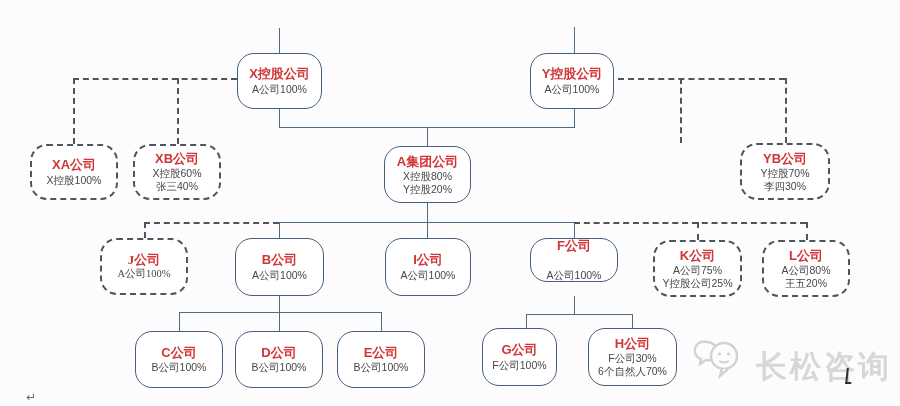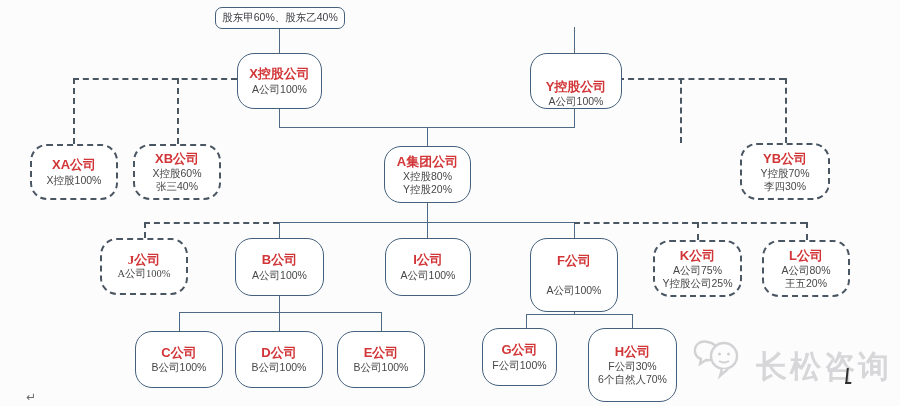--- a/index.html
+++ b/index.html
@@ -82,28 +82,25 @@
     <div class="conn v dashed" style="left: 73px; top: 78px; height: 66px;"></div>
     <div class="conn v dashed" style="left: 177px; top: 78px; height: 66px;"></div>
     <div class="conn h dashed" style="left: 618px; top: 78px; width: 167px;"></div>
     <div class="conn v dashed" style="left: 680px; top: 78px; height: 65px;"></div>
     <div class="conn v dashed" style="left: 785px; top: 78px; height: 65px;"></div>
     <div class="conn h dashed" style="left: 144px; top: 222px; width: 135px;"></div>
     <div class="conn v dashed" style="left: 144px; top: 222px; height: 16px;"></div>
     <div class="conn h dashed" style="left: 574px; top: 222px; width: 232px;"></div>
     <div class="conn v dashed" style="left: 697px; top: 222px; height: 18px;"></div>
     <div class="conn v dashed" style="left: 806px; top: 222px; height: 18px;"></div>
-    <div class="node label solid" style="left: 215px; top: 7px; width: 130px; height: 22px;">
-      <div class="title">股东甲60%、股东乙40%</div>
-    </div>
     <div class="node company solid" style="left: 237px; top: 53px; width: 85px; height: 56px;">
       <div class="title">X控股公司</div>
       <div class="sub">A公司100%</div>
     </div>
-    <div class="node company solid" style="left: 530px; top: 53px; width: 92px; height: 56px; justify-content: flex-end;">
+    <div class="node company solid" style="left: 530px; top: 53px; width: 84px; height: 56px;">
       <div class="title">Y控股公司</div>
       <div class="sub">A公司100%</div>
     </div>
     <div class="node company dashed" style="left: 30px; top: 144px; width: 88px; height: 56px;">
       <div class="title">XA公司</div>
       <div class="sub">X控股100%</div>
     </div>
     <div class="node company dashed" style="left: 133px; top: 144px; width: 88px; height: 56px;">
       <div class="title">XB公司</div>
       <div class="sub">X控股60%</div>
@@ -124,21 +121,21 @@
       <div class="sub">A公司100%</div>
     </div>
     <div class="node company solid" style="left: 235px; top: 238px; width: 89px; height: 58px;">
       <div class="title">B公司</div>
       <div class="sub">A公司100%</div>
     </div>
     <div class="node company solid" style="left: 385px; top: 238px; width: 86px; height: 58px;">
       <div class="title">I公司</div>
       <div class="sub">A公司100%</div>
     </div>
-    <div class="node company solid" style="left: 530px; top: 238px; width: 88px; height: 74px; gap: 14px;">
+    <div class="node company solid" style="left: 530px; top: 238px; width: 88px; height: 44px; gap: 14px;">
       <div class="title">F公司</div>
       <div class="sub">A公司100%</div>
     </div>
     <div class="node company dashed" style="left: 653px; top: 240px; width: 89px; height: 57px;">
       <div class="title">K公司</div>
       <div class="sub">A公司75%</div>
       <div class="sub">Y控股公司25%</div>
     </div>
     <div class="node company dashed" style="left: 762px; top: 240px; width: 88px; height: 57px;">
       <div class="title">L公司</div>
@@ -154,18 +151,18 @@
       <div class="sub">B公司100%</div>
     </div>
     <div class="node company solid" style="left: 337px; top: 331px; width: 88px; height: 57px;">
       <div class="title">E公司</div>
       <div class="sub">B公司100%</div>
     </div>
     <div class="node company solid" style="left: 482px; top: 328px; width: 75px; height: 58px;">
       <div class="title">G公司</div>
       <div class="sub">F公司100%</div>
     </div>
-    <div class="node company solid" style="left: 588px; top: 328px; width: 89px; height: 74px;">
+    <div class="node company solid" style="left: 588px; top: 328px; width: 89px; height: 58px;">
       <div class="title">H公司</div>
       <div class="sub">F公司30%</div>
       <div class="sub">6个自然人70%</div>
     </div>
   </div>
 
 </body></html>

